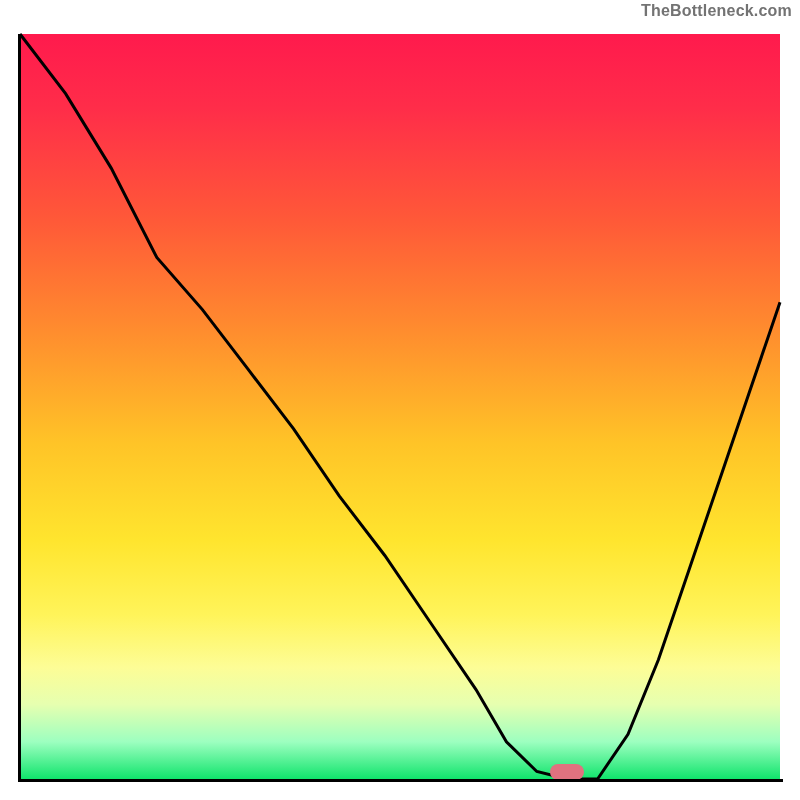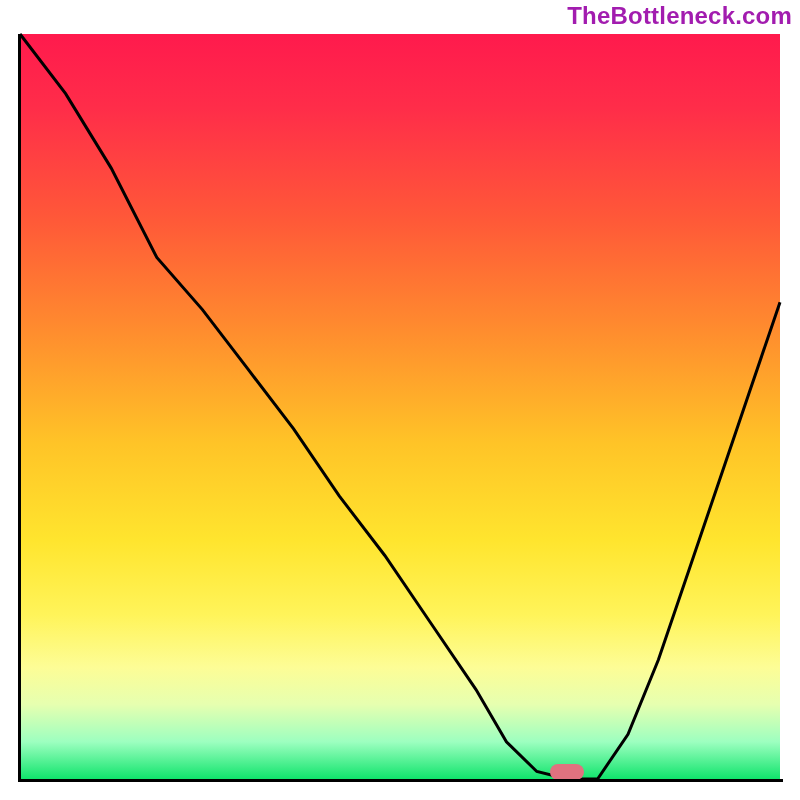--- a/index.html
+++ b/index.html
@@ -13,23 +13,23 @@
   }
   .chart-wrap {
     position: relative;
     width: 800px;
     height: 800px;
   }
   .watermark {
     position: absolute;
     top: 2px;
     right: 8px;
-    font-size: 24px;
+    font-size: 16px;
     font-weight: 600;
-    color: #a21caf;
+    color: #737373;
     letter-spacing: 0.2px;
     text-align: center;
   }
   .plot-area-container {
     position: absolute;
     left: 20px;
     top: 34px;
     width: 760px;
     height: 745px;
   }

